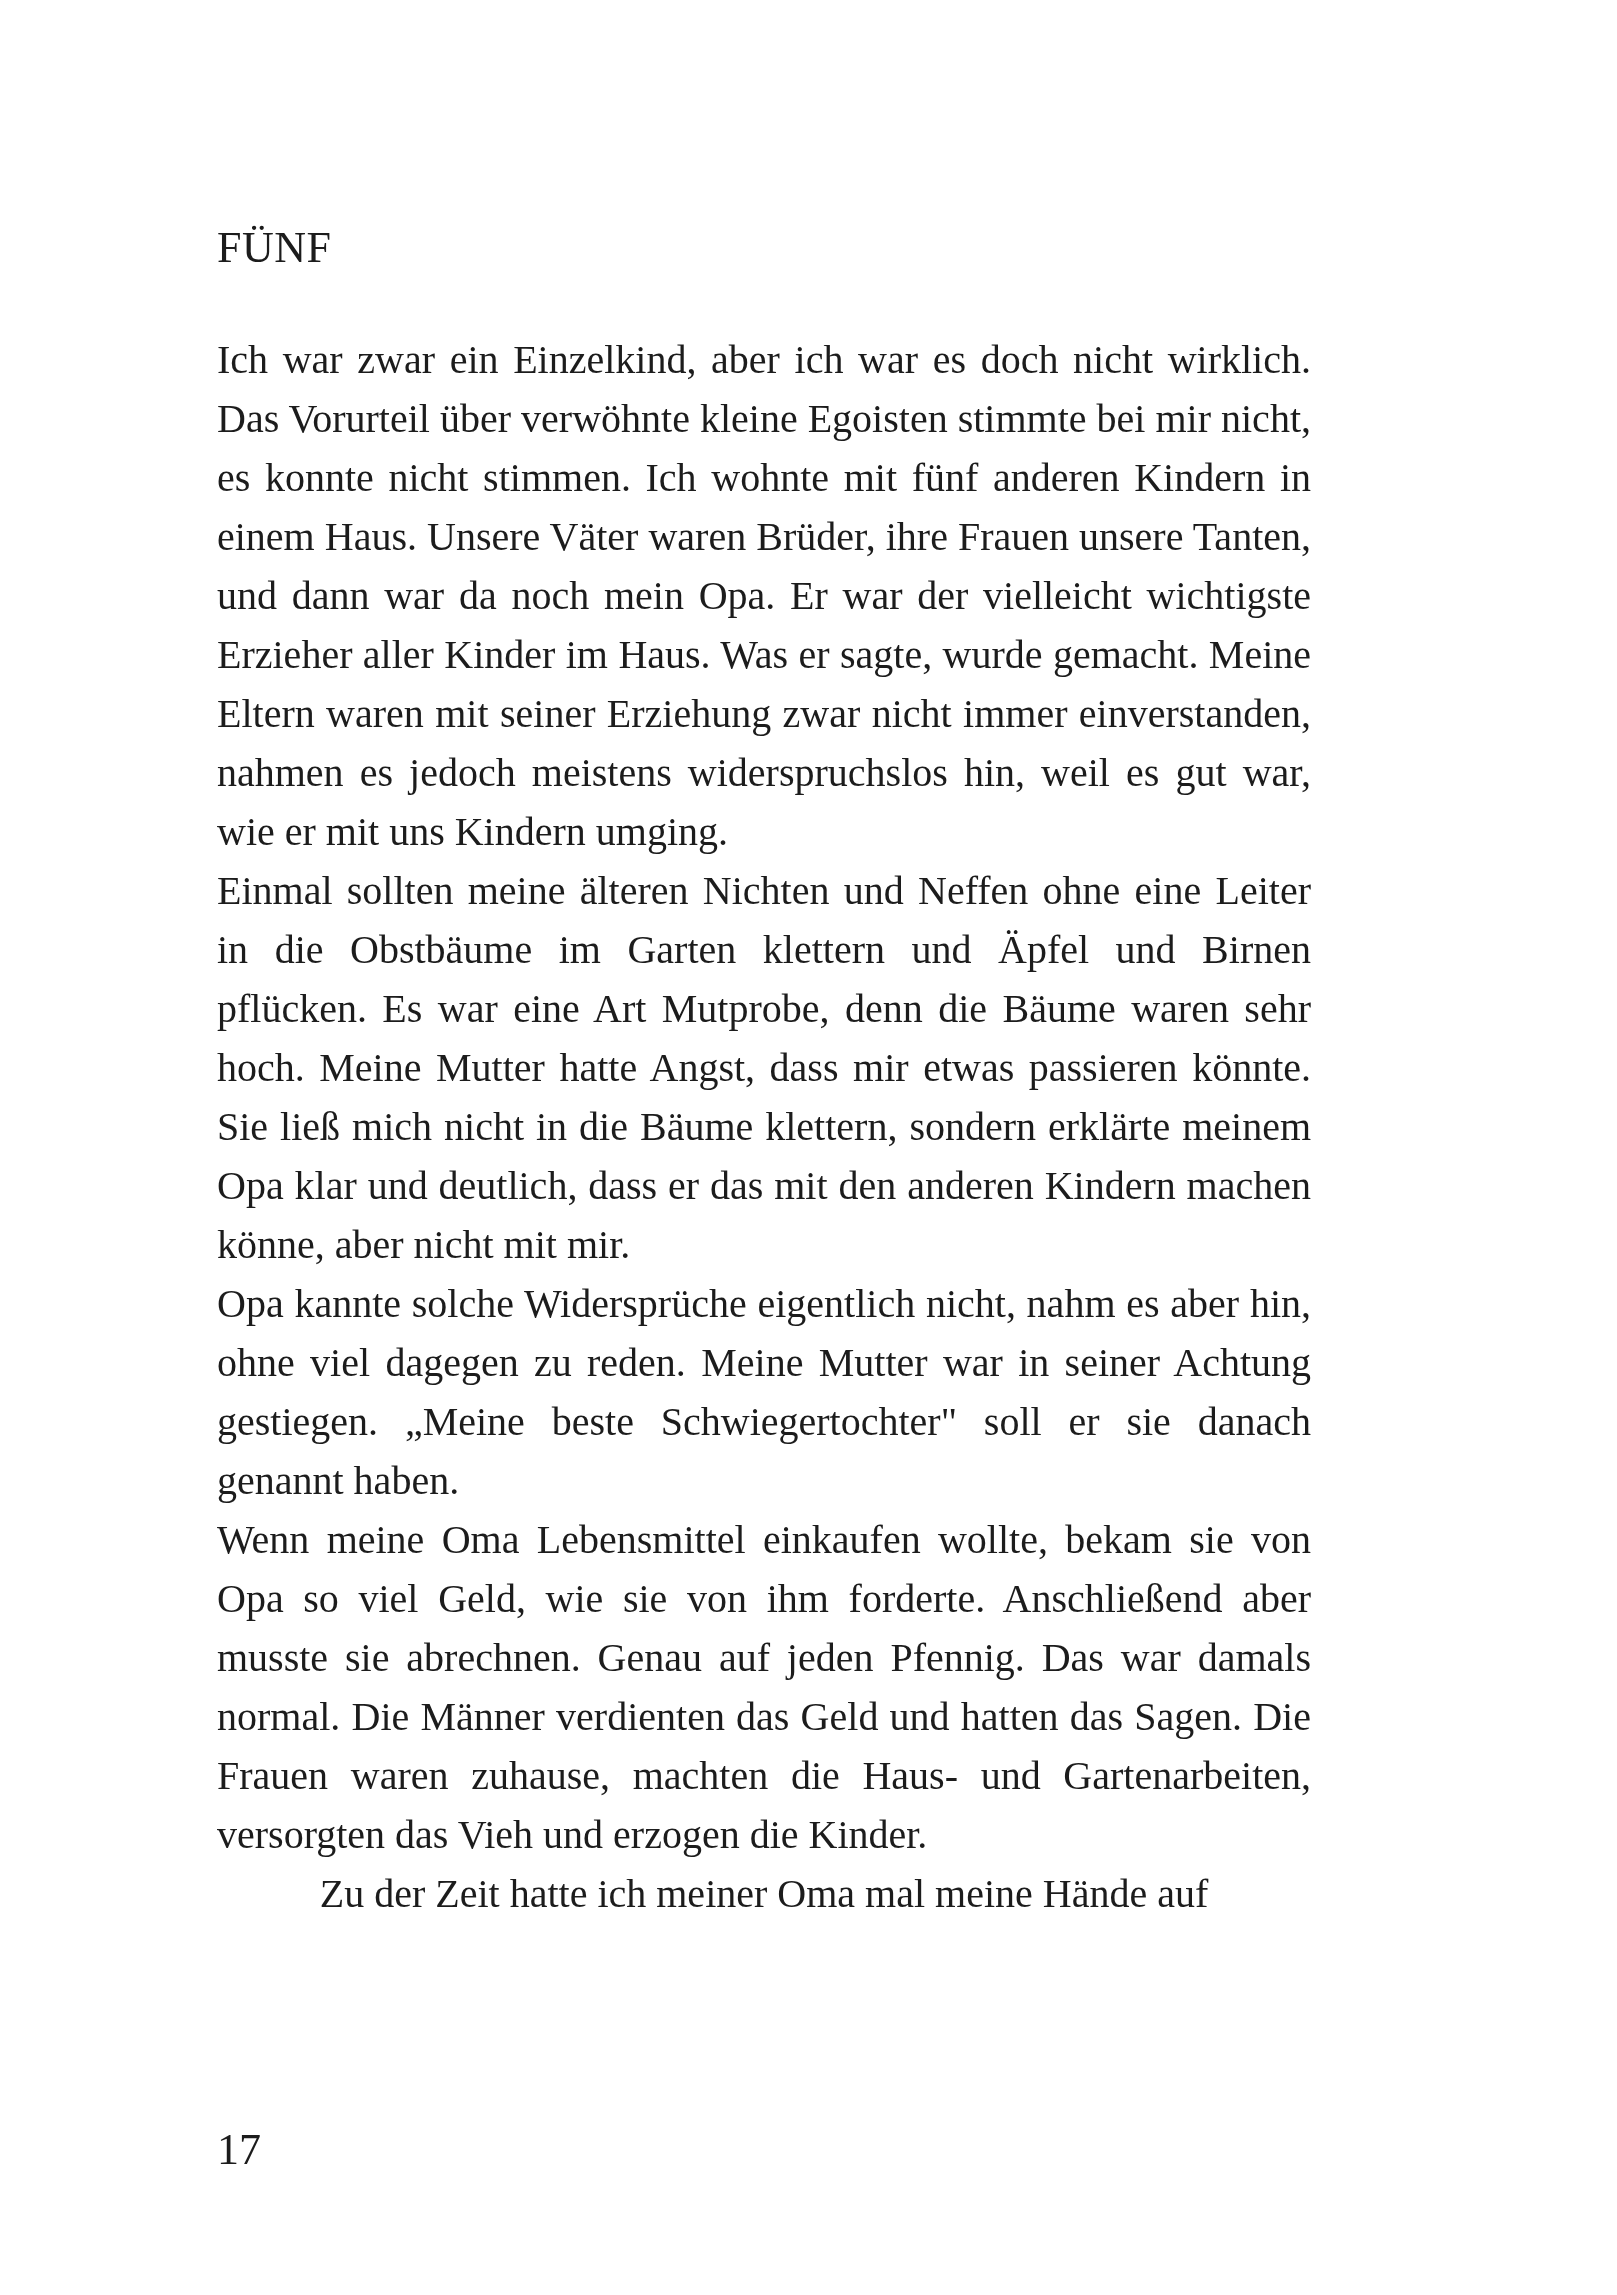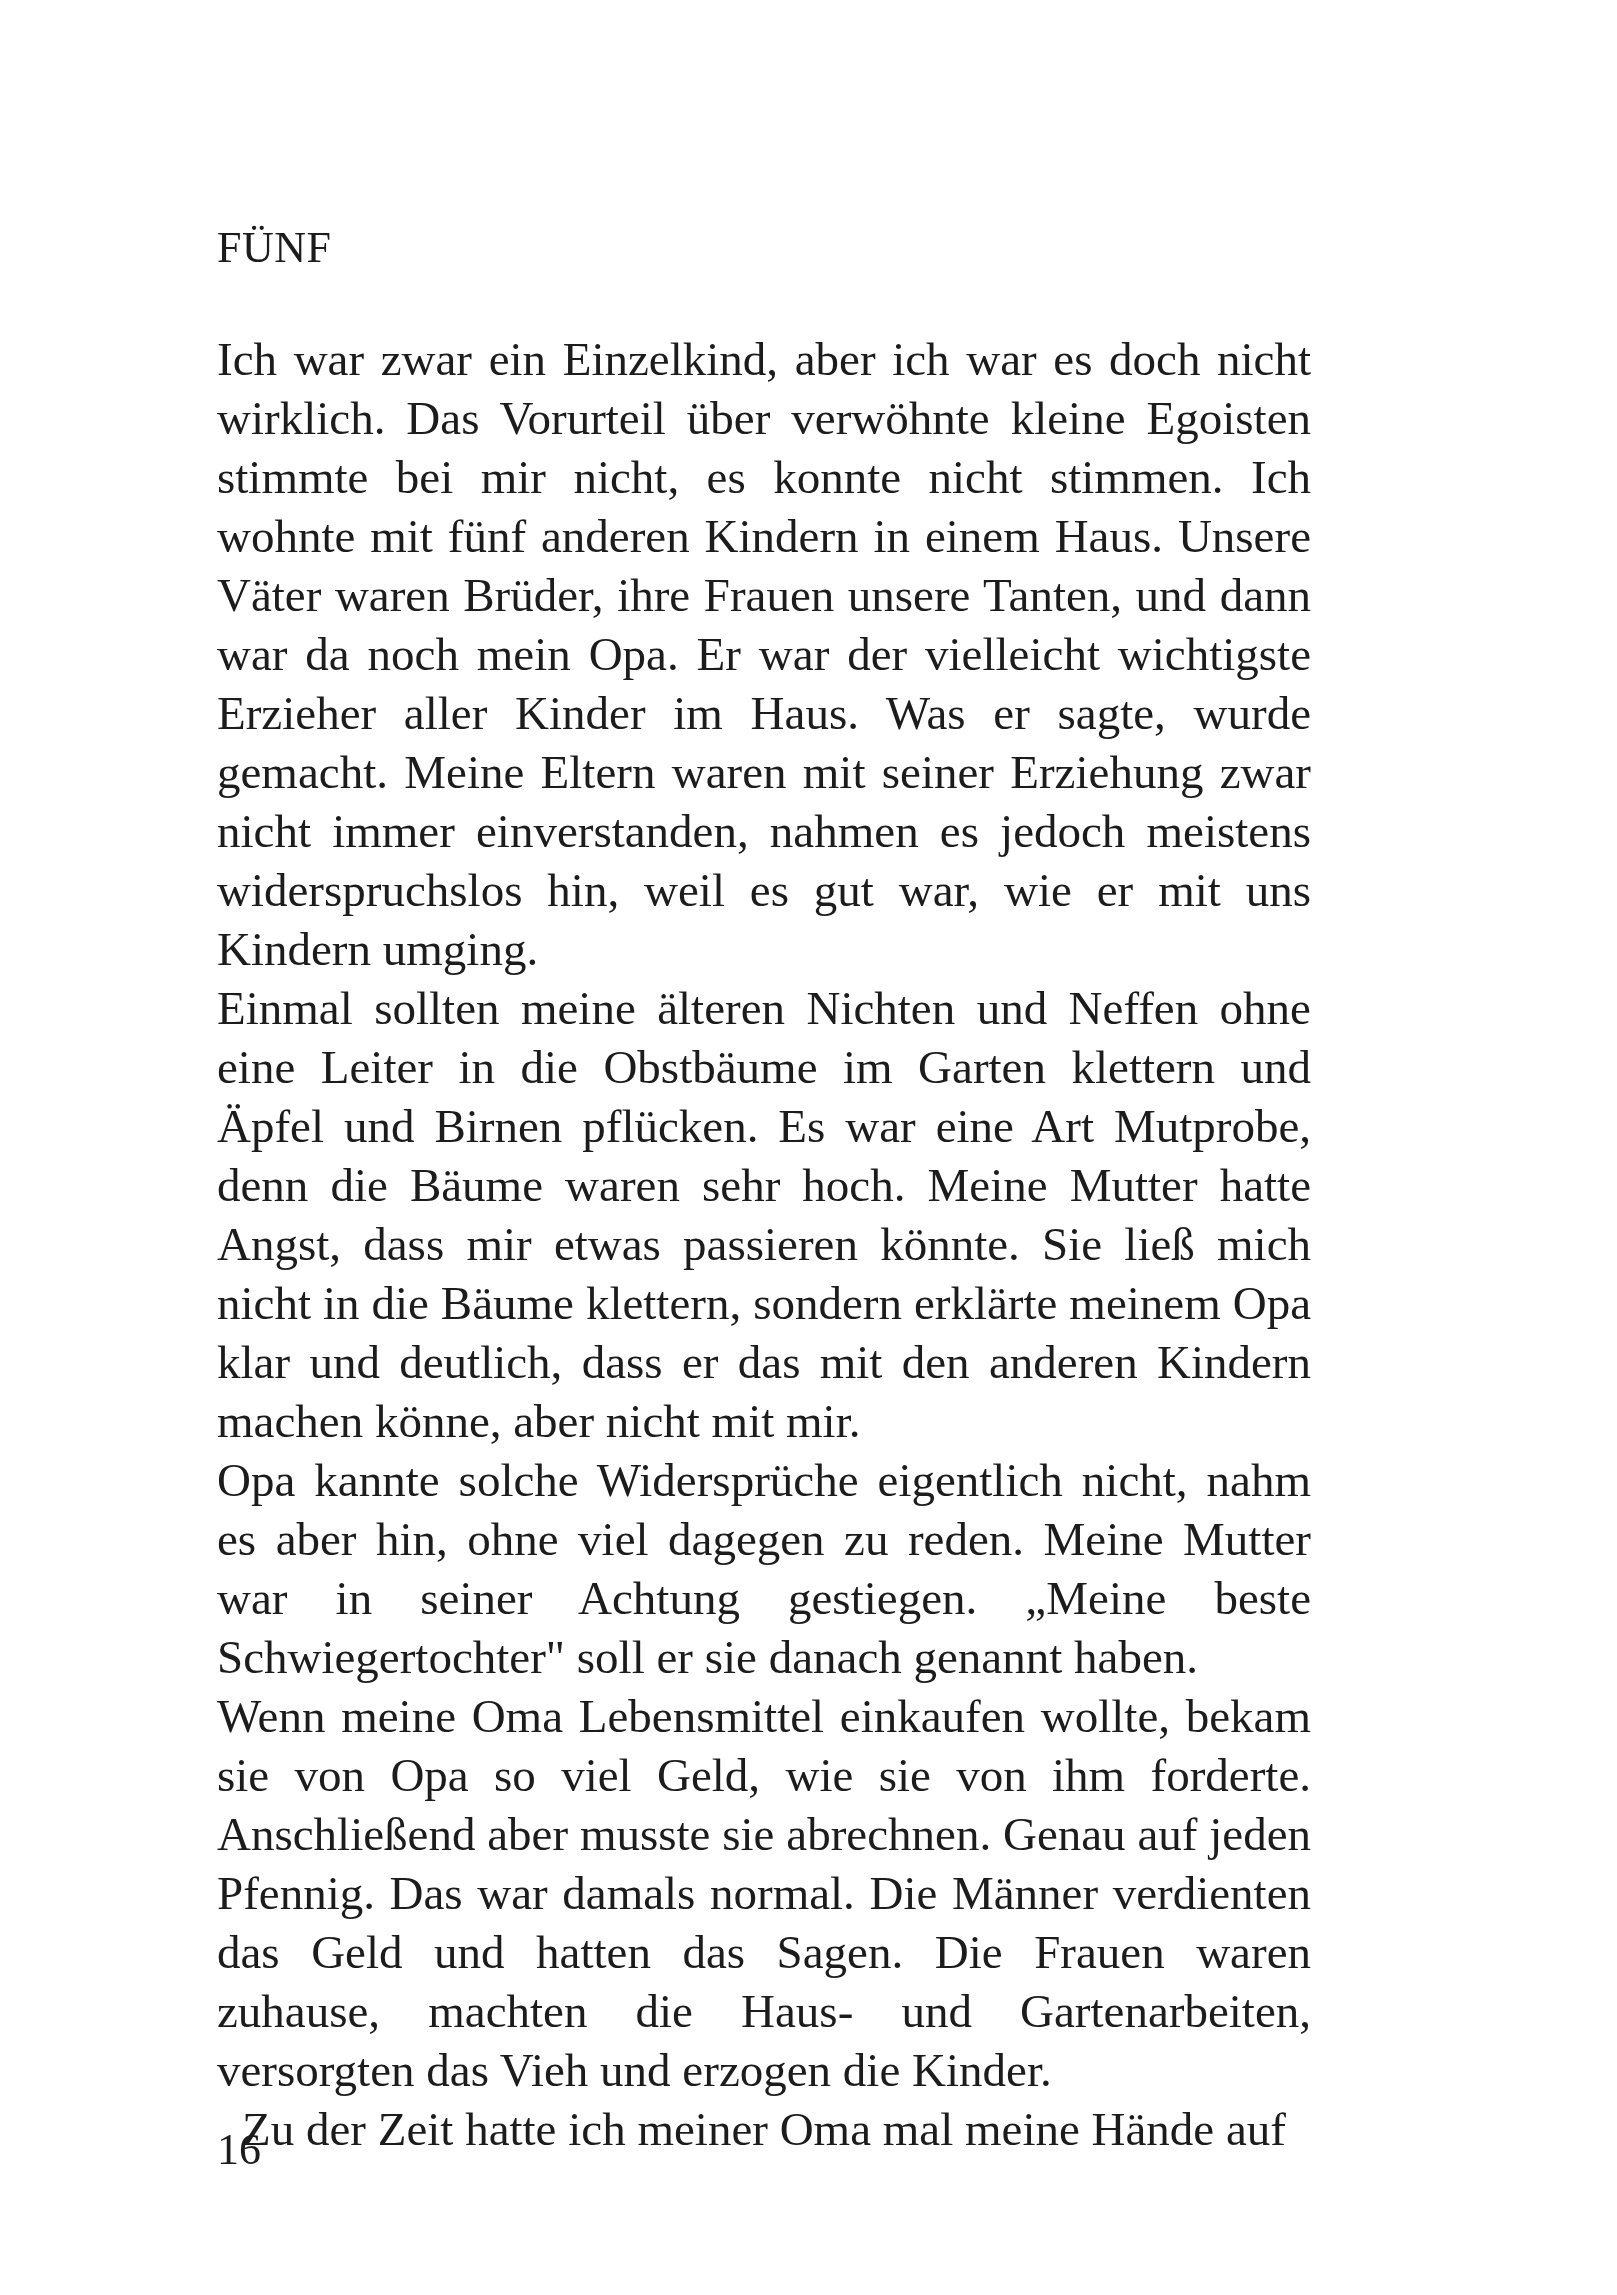--- a/index.html
+++ b/index.html
@@ -24,21 +24,21 @@
   }
   .chapter-heading {
     font-size: 44px;
     font-weight: normal;
     letter-spacing: 0.5px;
     margin: 18px 0 55px 0;
     line-height: 1.2;
   }
   .body-copy p {
     margin: 0;
-    font-size: 47px;
+    font-size: 40px;
     line-height: 59px;
     text-align: justify;
     text-justify: inter-word;
   }
   .body-copy p:last-child {
     text-align: center;
   }
   .page-number {
     position: absolute;
     left: 217px;
@@ -54,15 +54,15 @@
   <div class="text-block">
     <h1 class="chapter-heading">FÜNF</h1>
     <div class="body-copy">
       <p>Ich war zwar ein Einzelkind, aber ich war es doch nicht wirklich. Das Vorurteil über verwöhnte kleine Egoisten stimmte bei mir nicht, es konnte nicht stimmen. Ich wohnte mit fünf anderen Kindern in einem Haus. Unsere Väter waren Brüder, ihre Frauen unsere Tanten, und dann war da noch mein Opa. Er war der vielleicht wichtigste Erzieher aller Kinder im Haus. Was er sagte, wurde gemacht. Meine Eltern waren mit seiner Erziehung zwar nicht immer einverstanden, nahmen es jedoch meistens widerspruchslos hin, weil es gut war, wie er mit uns Kindern  umging.</p>
       <p>Einmal sollten meine älteren Nichten und Neffen ohne eine Leiter in die Obstbäume im Garten klettern und Äpfel und Birnen pflücken. Es war eine Art Mutprobe, denn die Bäume waren sehr hoch. Meine Mutter hatte Angst, dass mir etwas passieren könnte. Sie ließ mich nicht in die Bäume klettern, sondern erklärte meinem Opa klar und deutlich, dass er das mit den anderen Kindern machen könne, aber nicht mit mir.</p>
       <p>Opa kannte solche Widersprüche eigentlich nicht, nahm es aber hin, ohne viel dagegen zu reden. Meine Mutter war in seiner Achtung gestiegen. „Meine beste Schwiegertochter" soll er sie danach genannt haben.</p>
       <p>Wenn meine Oma Lebensmittel einkaufen wollte, bekam sie von Opa so viel Geld, wie sie von ihm forderte. Anschließend aber musste sie abrechnen. Genau auf jeden Pfennig. Das war damals normal. Die Männer verdienten das Geld und hatten das Sagen. Die Frauen waren zuhause, machten die Haus- und Gartenarbeiten, versorgten das Vieh  und erzogen die Kinder.</p>
       <p>Zu der Zeit hatte ich meiner Oma mal meine Hände auf</p>
     </div>
   </div>
-  <div class="page-number">16</div>
+  <div class="page-number">17</div>
 </div>
 
 
 </body></html>

